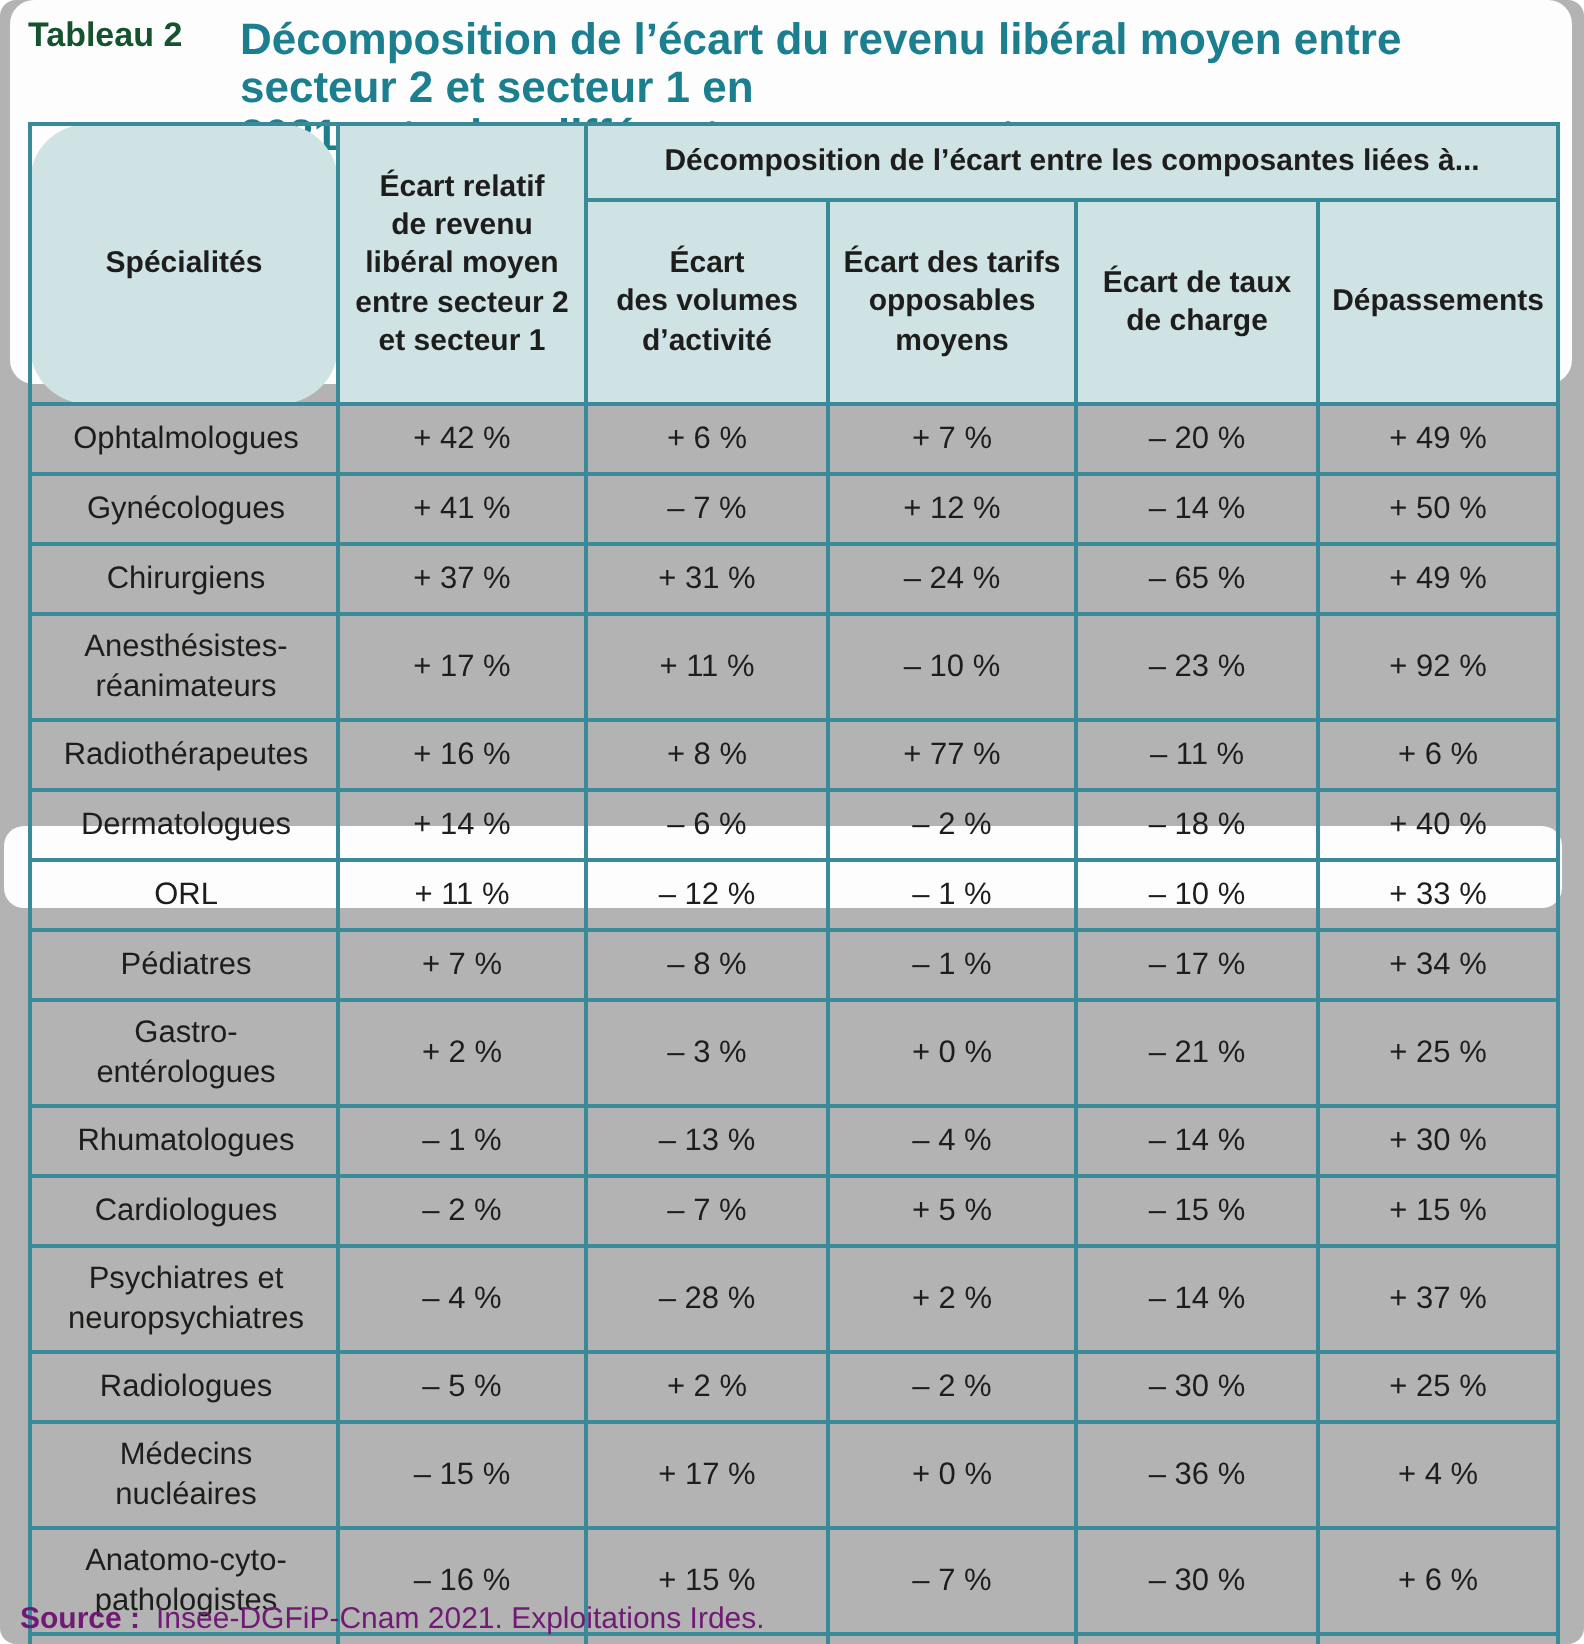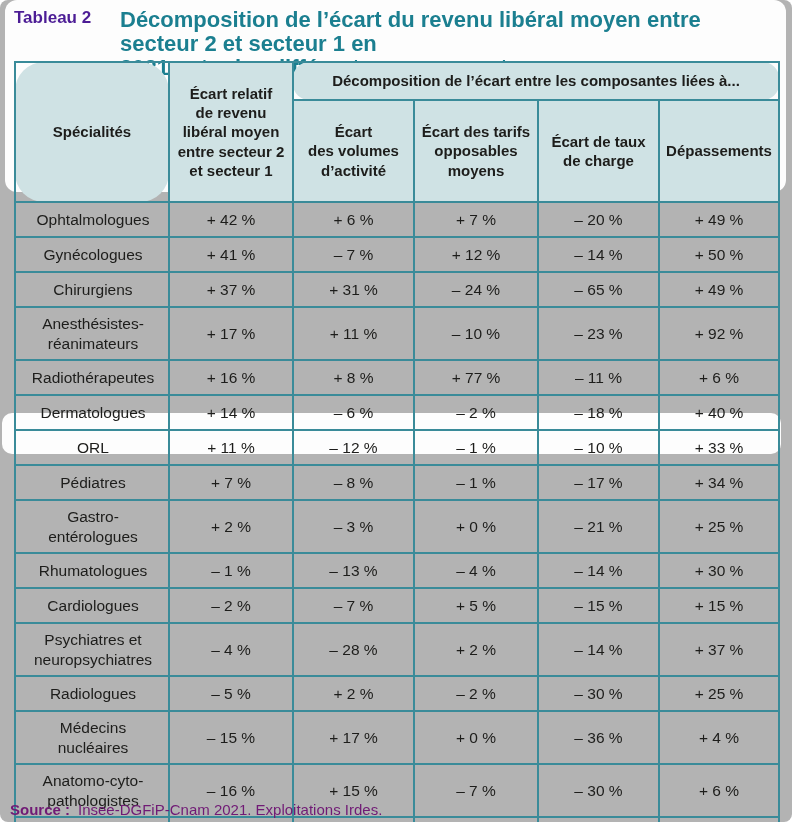--- a/index.html
+++ b/index.html
@@ -21,42 +21,42 @@
     position:absolute;left:2px;top:413px;width:779px;height:41px;
     background:#fdfdfd;border-radius:10px;z-index:1;
   }
   
   .title-row{
     position:absolute;left:14px;top:8px;width:764px;
     display:flex;z-index:2;
   }
   .t-label{
     width:92px;flex:0 0 92px;margin-right:14px;
-    font-size:17px;font-weight:bold;color:#4c1d95;
+    font-size:17px;font-weight:bold;color:#14532d;
   }
   .t-text{
     font-size:22px;font-weight:bold;color:#1b7f90;
     line-height:24px;white-space:pre-line;
   }
   
   table.main{
     position:absolute;left:14px;top:61px;width:764px;
     border-collapse:collapse;table-layout:fixed;z-index:2;
   }
   table.main th, table.main td{
     border:2px solid #3a8b99;
   }
   table.main th{
     background:#cfe2e4;
     font-size:15px;font-weight:bold;line-height:1.28;
     padding:3px 6px;text-align:center;vertical-align:middle;
     white-space:pre-line;
   }
   th.spec-h{text-align:left;padding-left:10px;font-size:15.5px;border-radius:29px;}
-  th.decomp-h{height:30px;border-radius:16px;}
+  th.decomp-h{height:30px;}
   tr.subhead th{height:94px;}
   tbody td{
     border-top:none;border-bottom:none;
     background:transparent;
     font-size:15.5px;line-height:1.26;
     vertical-align:middle;
   }
   tbody tr{height:35px;}
   td.spec{text-align:center;padding:6px 8px 6px 10px;white-space:pre-line;}
   td.val{text-align:center;padding:6px 4px;}

